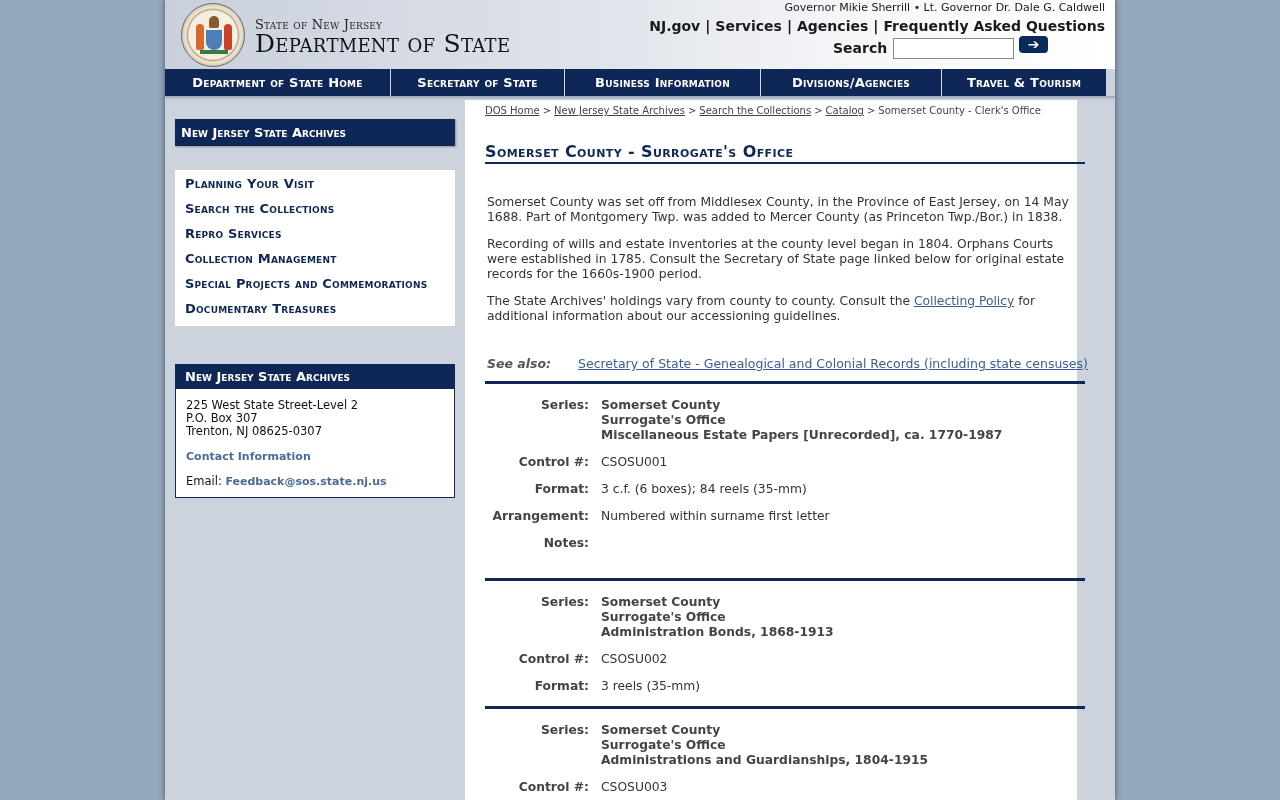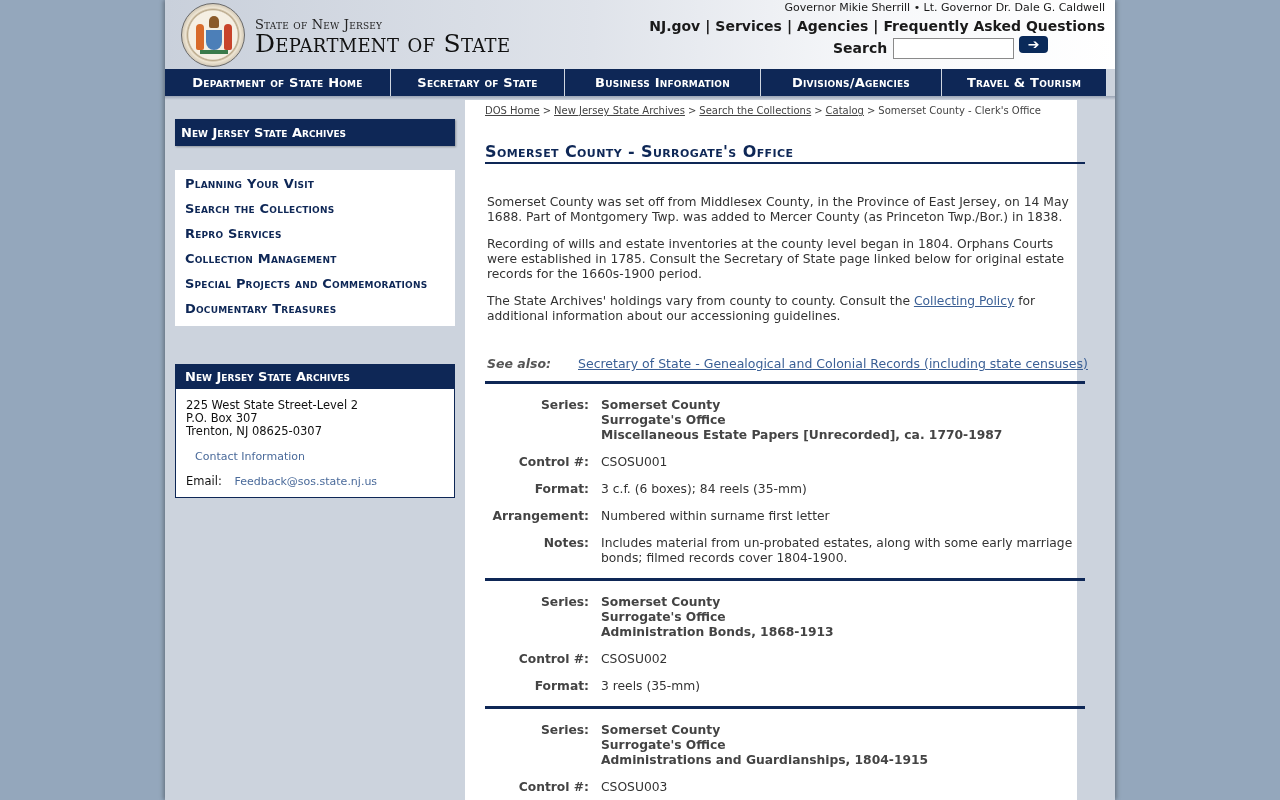--- a/index.html
+++ b/index.html
@@ -25,21 +25,21 @@
   .nav { position: absolute; left: 0; top: 69px; width: 950px; height: 27px; background: #0e2756; border-right: 8px solid #ccd3dd; }
   .nav-item { position: absolute; top: 0; height: 27px; line-height: 27px; color: #fff; font-weight: bold; font-variant: small-caps; font-size: 13px; text-align: center; border-right: 1px solid #cfd6e0; white-space: nowrap; letter-spacing: 0.2px; }
   .nav-shadow { position: absolute; left: 0; top: 96px; width: 950px; height: 4px; background: linear-gradient(#9aa5b5, #ccd3dd); }
   .sidebar { position: absolute; left: 10px; top: 119px; width: 280px; }
   .side-head { background: #0e2756; color: #fff; font-weight: bold; font-variant: small-caps; font-size: 13px; height: 27px; line-height: 27px; padding-left: 6px; box-shadow: 1px 1px 2px rgba(0,0,0,0.3); }
   .side-menu { margin-top: 24px; background: #fff; padding: 3px 0 3px 0; }
   .side-menu a { display: block; padding: 3px 10px 7px 10px; color: #0e2756; font-weight: bold; font-variant: small-caps; font-size: 13px; text-decoration: none; line-height: 15px; letter-spacing: 0.2px; }
   .contact-box { position: absolute; left: 10px; top: 364px; width: 280px; border: 1px solid #0e2756; background: #fff; }
   .contact-box .side-head { box-shadow: none; height: 24px; line-height: 24px; padding-left: 9px; }
   .contact-body { padding: 10px 10px 9px 10px; font-size: 11.5px; line-height: 13px; color: #111; }
-  .contact-body .link { color: #4a6a9a; font-weight: normal; font-size: 11px; text-decoration: none; margin-left: 9px; }
+  .contact-body .link { color: #4a6a9a; font-weight: bold; font-size: 11px; text-decoration: none; }
   .content { position: absolute; left: 300px; top: 100px; width: 612px; height: 700px; background: #fff; }
   .crumbs { position: absolute; left: 20px; top: 5px; font-size: 10px; color: #444; white-space: nowrap; }
   .crumbs a { color: #444; text-decoration: underline; }
   .crumbs .sep { padding: 0 3px; }
   .title { position: absolute; left: 20px; top: 42px; width: 600px; font-size: 16px; font-weight: bold; font-variant: small-caps; color: #0e2756; letter-spacing: 0.4px; border-bottom: 2px solid #0e2756; padding-bottom: 1px; }
   .intro { position: absolute; left: 22px; top: 95px; width: 598px; font-size: 12.3px; line-height: 15px; color: #333; }
   .intro p { margin-bottom: 12px; }
   .intro a { color: #3a5f95; text-decoration: underline; }
   .seealso { position: absolute; left: 22px; top: 256px; font-size: 12.5px; color: #444; white-space: nowrap; }
   .seealso .lbl { font-style: italic; font-weight: bold; color: #555; }
@@ -144,21 +144,20 @@
       <div class="row">
         <div class="k">Format:</div>
         <div class="v">3 c.f. (6 boxes); 84 reels (35-mm)</div>
       </div>
       <div class="row">
         <div class="k">Arrangement:</div>
         <div class="v">Numbered within surname first letter</div>
       </div>
       <div class="row">
         <div class="k">Notes:</div>
-        <div class="v">Includes material from un-probated estates, along with some early marriage bonds; filmed records cover 1804-1900.</div>
       </div>
     </div>
 
     <div class="rule" style="top:478px;"></div>
 
     <div class="record" style="top:495px;">
       <div class="row">
         <div class="k">Series:</div>
         <div class="v bold">
           <div>Somerset County</div>

